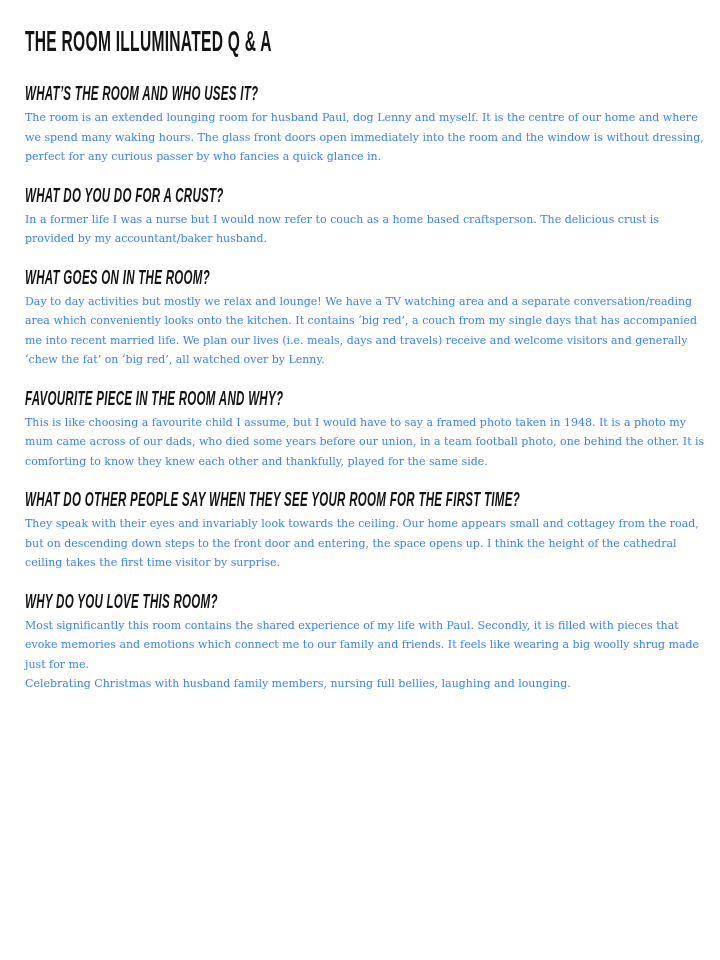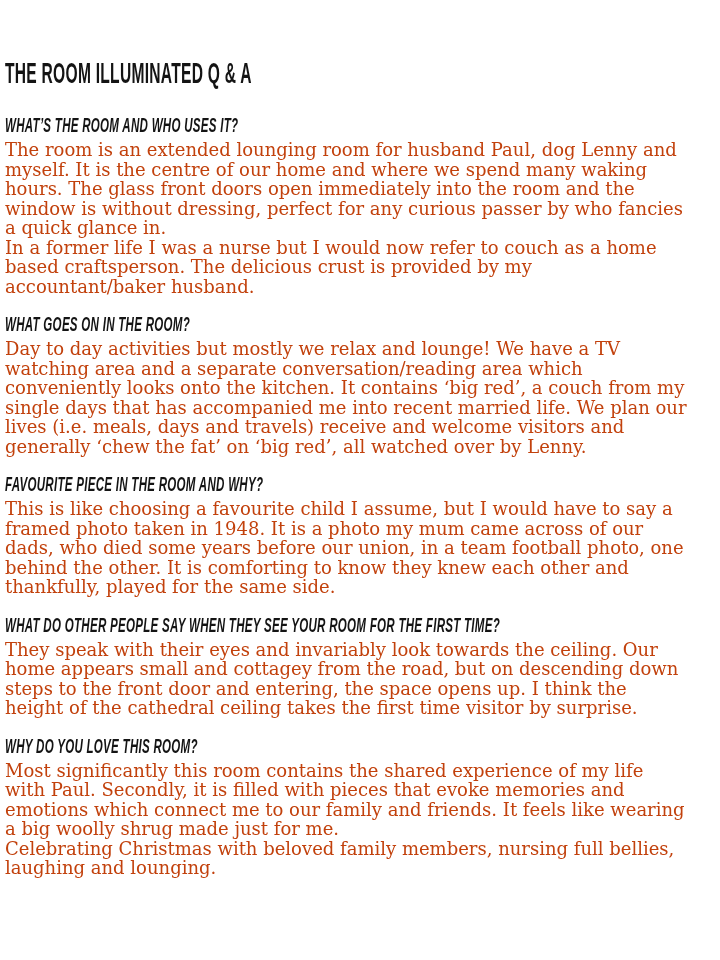--- a/index.html
+++ b/index.html
@@ -7,22 +7,21 @@
     padding: 0;
     background: #ffffff;
   }
   body {
     width: 720px;
     height: 960px;
     overflow: hidden;
     color: #1d1d1d;
   }
   .doc {
-    padding: 24px 16px 0 5px;
-    margin-top: 32px;
+    padding: 24px 16px 0 25px;
   }
   
   .headline {
     font-family: "Liberation Sans", sans-serif;
     font-weight: 700;
     white-space: nowrap;
     transform-origin: 0 50%;
     margin: 0;
     color: #141414;
   }
@@ -38,25 +37,25 @@
     transform: scaleX(0.55);
     letter-spacing: 0.5px;
   }
   .qa-section .qwrap {
     margin: 17px 0 5px 0;
     height: 21px;
     font-style: italic;
   }
   .answer {
     font-family: "DejaVu Serif", serif;
-    font-size: 18px;
+    font-size: 11px;
     line-height: 19.5px;
     margin: 0;
     width: 684px;
-    color: #c2410c;
+    color: #3b82f6;
   }
   .title-wrap {
     height: 34px;
     margin-bottom: 24px;
   }
 </style>
 </head>
 <body>
 
 <div class="doc">
@@ -66,20 +65,23 @@
   </div>
 
   <section class="qa-section">
     <div class="qwrap">
         <h2 class="headline q-heading">WHAT’S THE ROOM AND WHO USES IT?</h2>
       </div>
     <p class="answer">The room is an extended lounging room for husband Paul, dog Lenny and myself.  It is the centre of  our home and where we spend many waking hours.  The glass front doors open immediately into the room and the window is without dressing, perfect for any curious passer by who fancies a quick glance in.</p>
   </section>
 
   <section class="qa-section">
+    <div class="qwrap">
+        <h2 class="headline q-heading">WHAT DO YOU DO FOR A CRUST?</h2>
+      </div>
     <p class="answer">In a former life I was a nurse but I would now refer to couch as a home based craftsperson.  The delicious crust is provided by my accountant/baker husband.</p>
   </section>
 
   <section class="qa-section">
     <div class="qwrap">
         <h2 class="headline q-heading">WHAT GOES ON IN THE ROOM?</h2>
       </div>
     <p class="answer">Day to day activities but mostly we relax and lounge!  We have a TV watching area and a separate conversation/reading area which conveniently looks onto the kitchen.  It contains ‘big red’, a couch from my single days that has accompanied me into recent married life.  We plan our lives (i.e. meals, days and travels) receive and welcome visitors and generally ‘chew the fat’ on ‘big red’, all watched over by Lenny.</p>
   </section>
 
@@ -99,16 +101,16 @@
   </section>
 
   <section class="qa-section">
     <div class="qwrap">
         <h2 class="headline q-heading">WHY DO YOU LOVE THIS ROOM?</h2>
       </div>
     <p class="answer">Most significantly this room contains the shared experience of my life with Paul.  Secondly, it is filled with pieces that evoke memories and emotions which connect me to our family and friends. It feels like wearing a big woolly shrug made just for me.</p>
   </section>
 
   <section class="qa-section">
-    <p class="answer">Celebrating Christmas with beloved family members,  nursing full bellies, laughing and lounging.</p>
+    <p class="answer">Celebrating Christmas with husband family members,  nursing full bellies, laughing and lounging.</p>
   </section>
 
 </div>
 
 </body></html>

